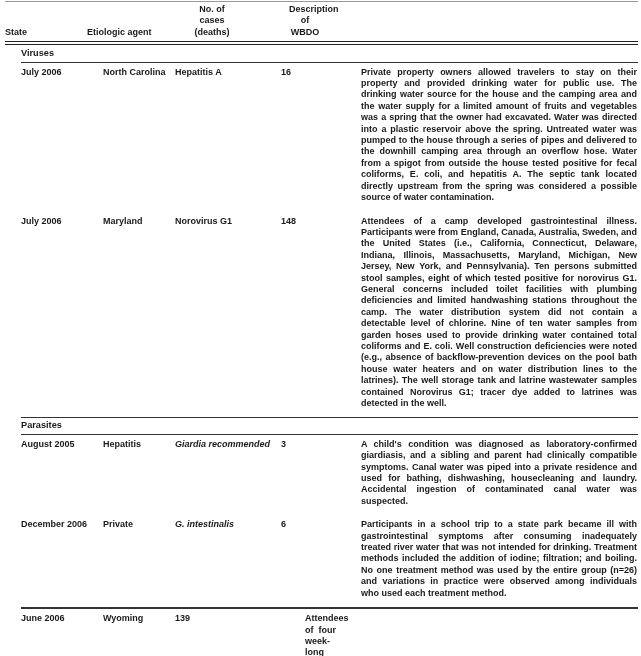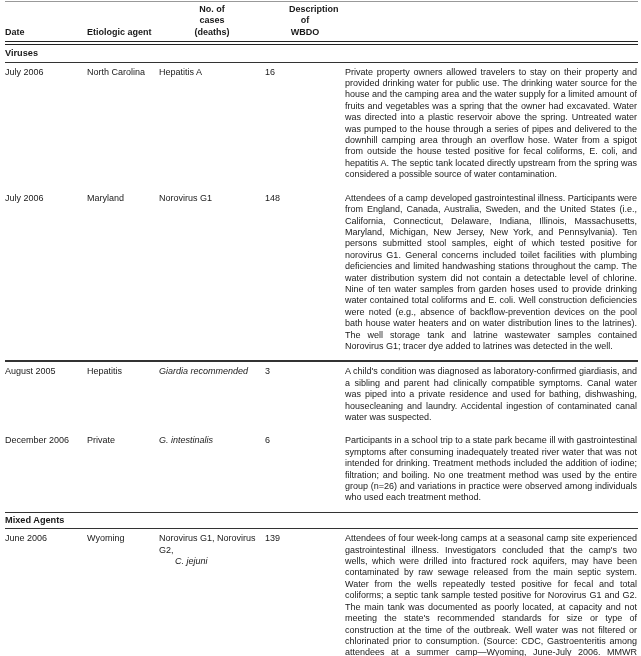--- a/index.html
+++ b/index.html
@@ -46,44 +46,44 @@
   }
   .section-title {
     font-weight: bold;
     padding: 2px 0 2px 0;
     font-size: 9.2px;
   }
   .data-row {
     padding-top: 4px;
     margin-bottom: 8px;
   }
-  .cell { padding-right: 4px; }
+  .cell { padding-right: 4px; font-weight: bold; }
   .cell.cases { text-align: left; padding-right: 0; }
   .cell.desc {
     padding-left: 24px;
     padding-right: 1px;
     text-align: justify;
   }
   .italic { font-style: italic; }
   .agent-line2 {
     display: block;
     margin-left: 16px;
     font-style: italic;
   }
-  .section-block { margin-bottom: 2px; }
+  .section-block { margin-bottom: 2px; margin-left: 16px; }
 </style>
 </head>
 <body>
 
 <div class="page">
 
   <div class="top-rule"></div>
 
   <div class="grid-row header-row">
-    <div class="hcell date-h">Date</div>
+    <div class="hcell date-h">State</div>
     <div class="hcell agent-h">Etiologic agent</div>
     <div class="hcell cases-h">
       <div>No. of</div>
       <div>cases</div>
       <div>(deaths)</div>
     </div>
     <div class="hcell desc-h">Description of WBDO</div>
   </div>
 
   <div class="double-rule"></div>
@@ -104,20 +104,21 @@
       <div class="cell date">July 2006</div>
       <div class="cell state">Maryland</div>
       <div class="cell agent">Norovirus G1</div>
       <div class="cell cases">148</div>
       <div class="cell desc">Attendees of a camp developed gastrointestinal illness. Participants were from England, Canada, Australia, Sweden, and the United States (i.e., California, Connecticut, Delaware, Indiana, Illinois, Massachusetts, Maryland, Michigan, New Jersey, New York, and Pennsylvania). Ten persons submitted stool samples, eight of which tested positive for norovirus G1. General concerns included toilet facilities with plumbing deficiencies and limited handwashing stations throughout the camp. The water distribution system did not contain a detectable level of chlorine. Nine of ten water samples from garden hoses used to provide drinking water contained total coliforms and E. coli. Well construction deficiencies were noted (e.g., absence of backflow-prevention devices on the pool bath house water heaters and on water distribution lines to the latrines). The well storage tank and latrine wastewater samples contained Norovirus G1; tracer dye added to latrines was detected in the well.</div>
     </div>
   </div>
 
   <div class="section-block">
     <div class="rule"></div>
+    <div class="section-title">Parasites</div>
     <div class="rule"></div>
 
     <div class="grid-row data-row">
       <div class="cell date">August 2005</div>
       <div class="cell state">Hepatitis</div>
       <div class="cell agent italic">Giardia recommended</div>
       <div class="cell cases">3</div>
       <div class="cell desc">A child's condition was diagnosed as laboratory-confirmed giardiasis, and a sibling and parent had clinically compatible symptoms. Canal water was piped into a private residence and used for bathing, dishwashing, housecleaning and laundry. Accidental ingestion of contaminated canal water was suspected.</div>
     </div>
 
@@ -125,28 +126,23 @@
       <div class="cell date">December 2006</div>
       <div class="cell state">Private</div>
       <div class="cell agent italic">G. intestinalis</div>
       <div class="cell cases">6</div>
       <div class="cell desc">Participants in a school trip to a state park became ill with gastrointestinal symptoms after consuming inadequately treated river water that was not intended for drinking. Treatment methods included the addition of iodine; filtration; and boiling. No one treatment method was used by the entire group (n=26) and variations in practice were observed among individuals who used each treatment method.</div>
     </div>
   </div>
 
   <div class="section-block">
     <div class="rule"></div>
-    <div class="section-title">Mixed Agents</div>
     <div class="rule"></div>
 
     <div class="grid-row data-row">
       <div class="cell date">June 2006</div>
       <div class="cell state">Wyoming</div>
-      <div class="cell agent">
-        <span>Norovirus G1, Norovirus G2,</span>
-        <span class="agent-line2">C. jejuni</span>
-      </div>
       <div class="cell cases">139</div>
       <div class="cell desc">Attendees of four week-long camps at a seasonal camp site experienced gastrointestinal illness. Investigators concluded that the camp's two wells, which were drilled into fractured rock aquifers, may have been contaminated by raw sewage released from the main septic system. Water from the wells repeatedly tested positive for fecal and total coliforms; a septic tank sample tested positive for Norovirus G1 and G2. The main tank was documented as poorly located, at capacity and not meeting the state's recommended standards for size or type of construction at the time of the outbreak. Well water was not filtered or chlorinated prior to consumption. (Source: CDC, Gastroenteritis among attendees at a summer camp—Wyoming, June-July 2006. MMWR 2007;56(15):368-370)</div>
     </div>
   </div>
 
 </div>
 
 </body></html>

